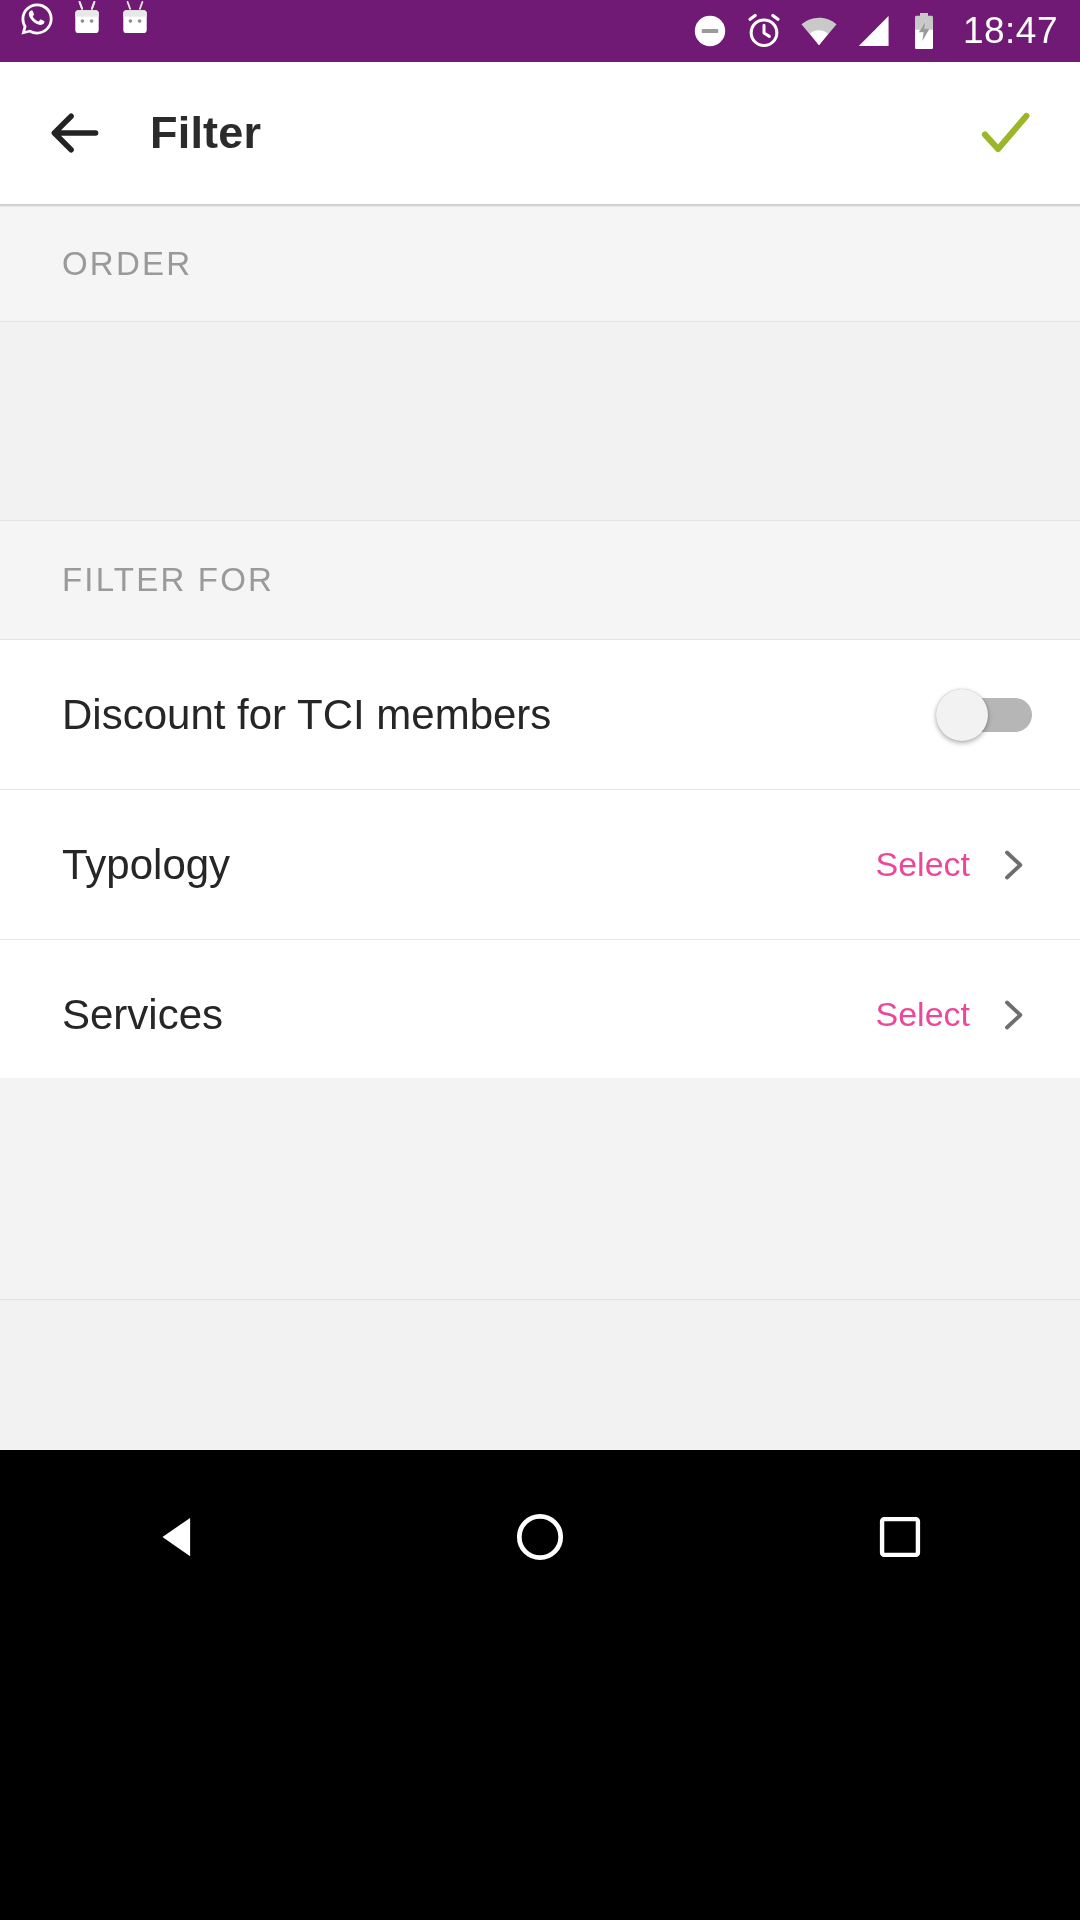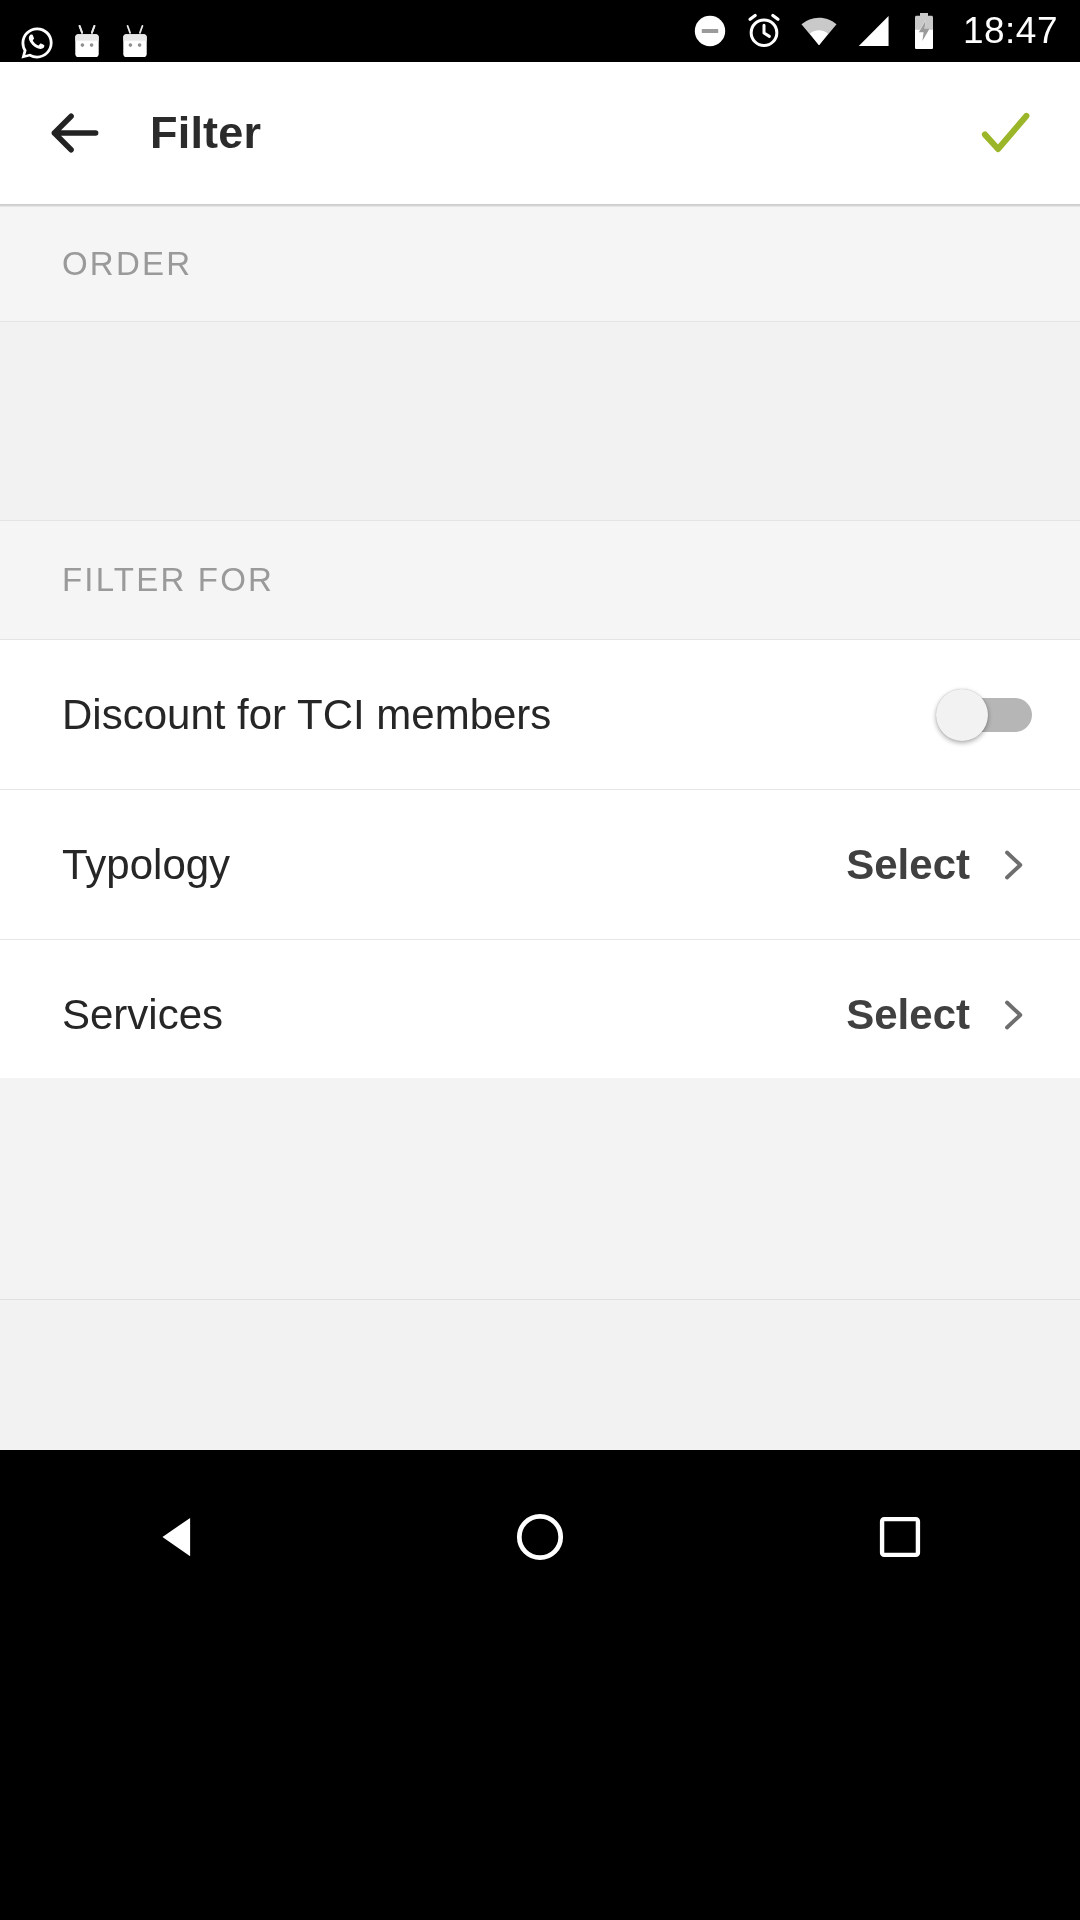--- a/index.html
+++ b/index.html
@@ -8,21 +8,21 @@
     font-family: "Liberation Sans", sans-serif;
     background:#ffffff;
     overflow:hidden;
     -webkit-font-smoothing:antialiased;
   }
   .screen { position:relative; width:1080px; height:1920px; background:#f2f2f2; }
 
   
   .statusbar {
     position:absolute; top:0; left:0; width:1080px; height:62px;
-    background:#000000; display:flex; align-items:flex-end;
+    background:#701a75; display:flex; align-items:flex-start;
     padding:0 22px 0 18px;
   }
   .sb-left { display:flex; align-items:center; gap:14px; }
   .sb-right { margin-left:auto; display:flex; align-items:center; gap:16px; }
   .sb-icon { display:block; }
   .sb-time {
     color:#ffffff; font-size:37px; font-weight:400; letter-spacing:0.5px;
     margin-left:8px; line-height:62px;
   }
 
@@ -73,21 +73,21 @@
 
   
   .list-card { position:absolute; left:0; width:1080px; background:#ffffff; }
   .row {
     position:relative; width:1080px; height:150px; background:#ffffff;
     display:flex; align-items:center; padding:0 48px 0 62px;
     border-bottom:1px solid #e6e6e6;
   }
   .row-label { font-size:42px; color:#262626; font-weight:400; }
   .row-right { margin-left:auto; display:flex; align-items:center; gap:22px; }
-  .row-value { font-size:42px; color:#404040; font-weight:700; }
+  .row-value { font-size:34px; color:#ec4899; font-weight:400; }
 
   
   .toggle { position:relative; width:96px; height:44px; }
   .toggle-track {
     position:absolute; right:0; top:5px; width:76px; height:34px;
     background:#b6b6b6; border-radius:17px;
   }
   .toggle-knob {
     position:absolute; left:0; top:0; width:52px; height:52px; margin-top:-4px;
     background:#f2f2f2; border-radius:50%;

